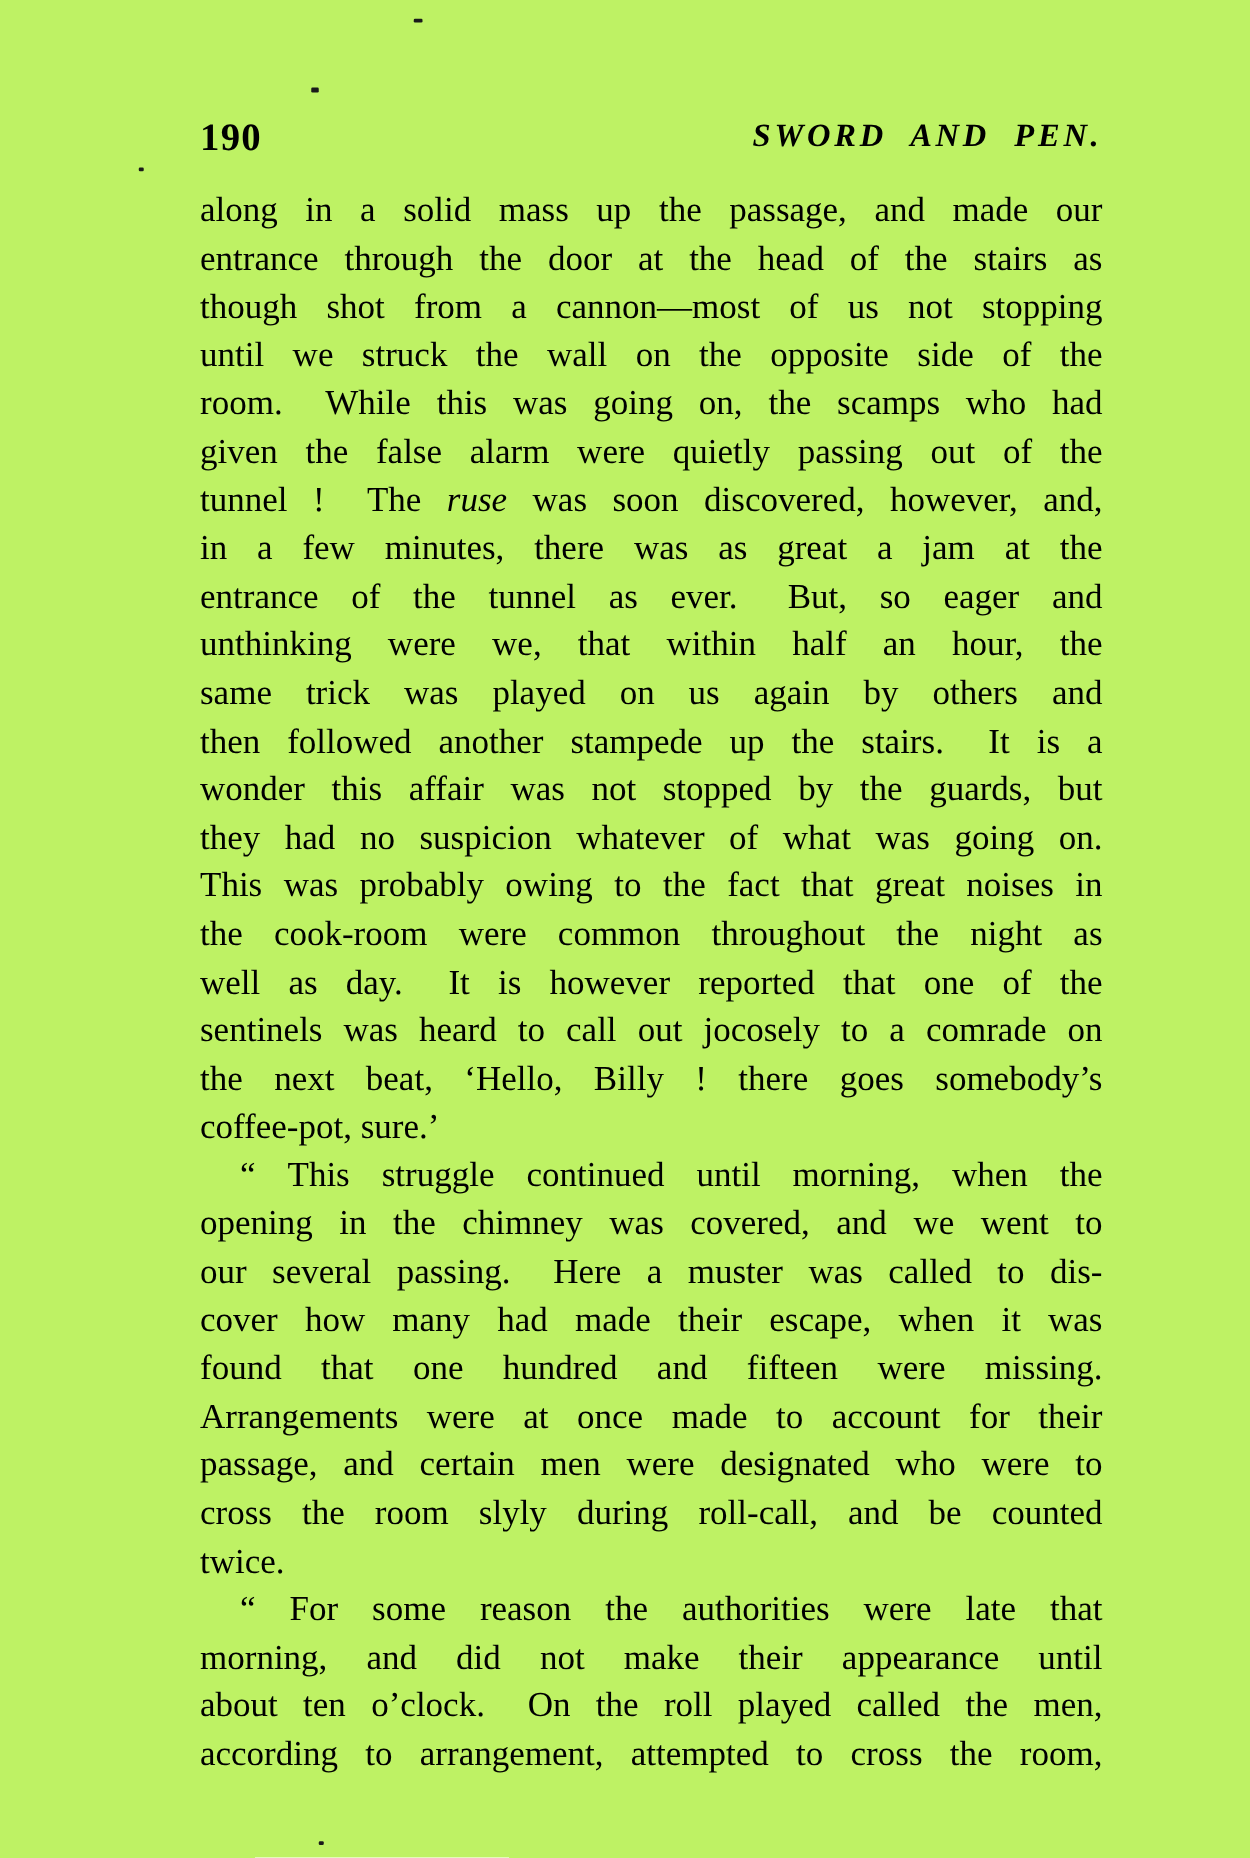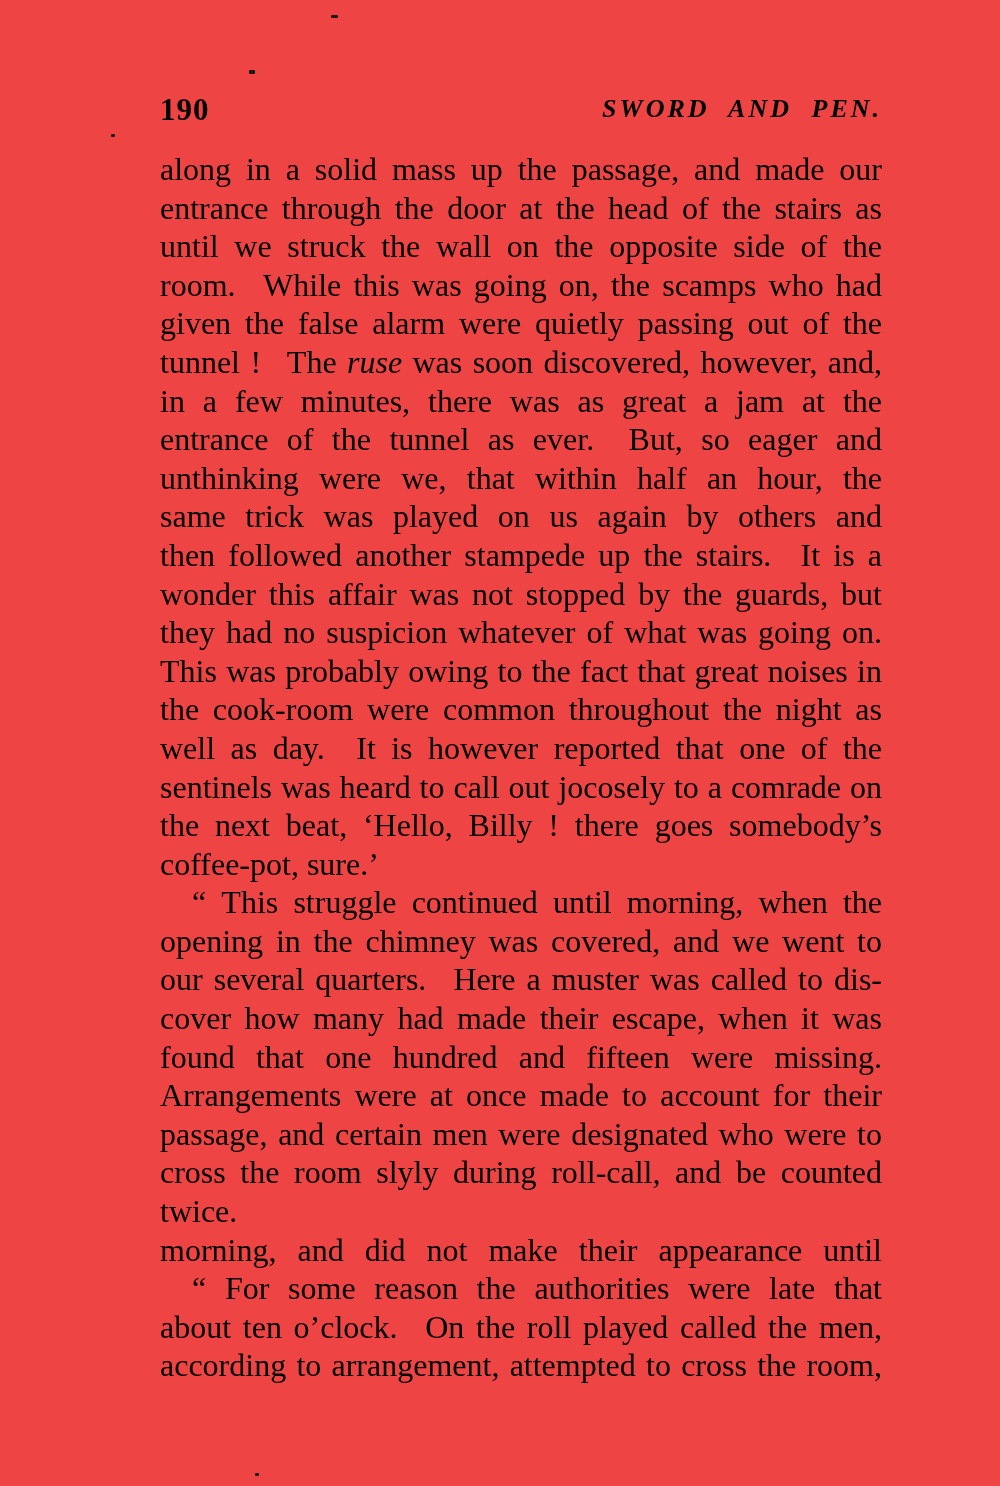--- a/index.html
+++ b/index.html
@@ -4,21 +4,21 @@
 <style>
   html, body {
     margin: 0;
     padding: 0;
     background: #ffffff;
   }
   .page {
     position: relative;
     width: 1000px;
     height: 1486px;
-    background: #ef4444;
+    background: #bef264;
     color: #000000;
     font-family: "Liberation Serif", "DejaVu Serif", serif;
     overflow: hidden;
   }
   .header {
     position: absolute;
     left: 160px;
     top: 92px;
     width: 722px;
     height: 40px;
@@ -43,21 +43,21 @@
     letter-spacing: 3px;
     word-spacing: 10px;
   }
   .body-block {
     position: absolute;
     left: 160px;
     top: 150px;
     width: 722px;
   }
   .line {
-    font-size: 32px;
+    font-size: 28px;
     line-height: 38.6px;
     text-align: justify;
     text-align-last: justify;
     text-justify: inter-word;
     white-space: normal;
   }
   .line.noj {
     text-align-last: left;
   }
   .line.indent {
@@ -78,48 +78,49 @@
 <div class="page">
 
   <div class="header">
     <span class="pagenum">190</span>
     <span class="running-title">SWORD AND PEN.</span>
   </div>
 
   <div class="body-block">
       <div class="line">along in a solid mass up the passage, and made our</div>
       <div class="line">entrance through the door at the head of the stairs as</div>
+      <div class="line">though shot from a cannon—most of us not stopping</div>
       <div class="line">until we struck the wall on the opposite side of the</div>
       <div class="line">room.  While this was going on, the scamps who had</div>
       <div class="line">given the false alarm were quietly passing out of the</div>
       <div class="line">tunnel&nbsp;!  The <i>ruse</i> was soon discovered, however, and,</div>
       <div class="line">in a few minutes, there was as great a jam at the</div>
       <div class="line">entrance of the tunnel as ever.  But, so eager and</div>
       <div class="line">unthinking were we, that within half an hour, the</div>
       <div class="line">same trick was played on us again by others and</div>
       <div class="line">then followed another stampede up the stairs.  It is a</div>
       <div class="line">wonder this affair was not stopped by the guards, but</div>
       <div class="line">they had no suspicion whatever of what was going on.</div>
       <div class="line">This was probably owing to the fact that great noises in</div>
       <div class="line">the cook-room were common throughout the night as</div>
       <div class="line">well as day.  It is however reported that one of the</div>
       <div class="line">sentinels was heard to call out jocosely to a comrade on</div>
       <div class="line">the next beat, ‘Hello, Billy&nbsp;! there goes somebody’s</div>
       <div class="line noj">coffee-pot, sure.’</div>
       <div class="line indent">“&nbsp;This struggle continued until morning, when the</div>
       <div class="line">opening in the chimney was covered, and we went to</div>
-      <div class="line">our several quarters.  Here a muster was called to dis-</div>
+      <div class="line">our several passing.  Here a muster was called to dis-</div>
       <div class="line">cover how many had made their escape, when it was</div>
       <div class="line">found that one hundred and fifteen were missing.</div>
       <div class="line">Arrangements were at once made to account for their</div>
       <div class="line">passage, and certain men were designated who were to</div>
       <div class="line">cross the room slyly during roll-call, and be counted</div>
       <div class="line noj">twice.</div>
+      <div class="line indent">“&nbsp;For some reason the authorities were late that</div>
       <div class="line">morning, and did not make their appearance until</div>
-      <div class="line indent">“&nbsp;For some reason the authorities were late that</div>
       <div class="line">about ten o’clock.  On the roll played called the men,</div>
       <div class="line heavy">according to arrangement, attempted to cross the room,</div>
     </div>
 
 <div class="speck" style="left: 331px; top: 15px; width: 7px; height: 3px;"></div>
     <div class="speck" style="left: 249px; top: 70px; width: 6px; height: 4px;"></div>
     <div class="speck" style="left: 111px; top: 134px; width: 4px; height: 3px;"></div>
     <div class="speck" style="left: 255px; top: 1473px; width: 4px; height: 3px;"></div>
   </div>
 

